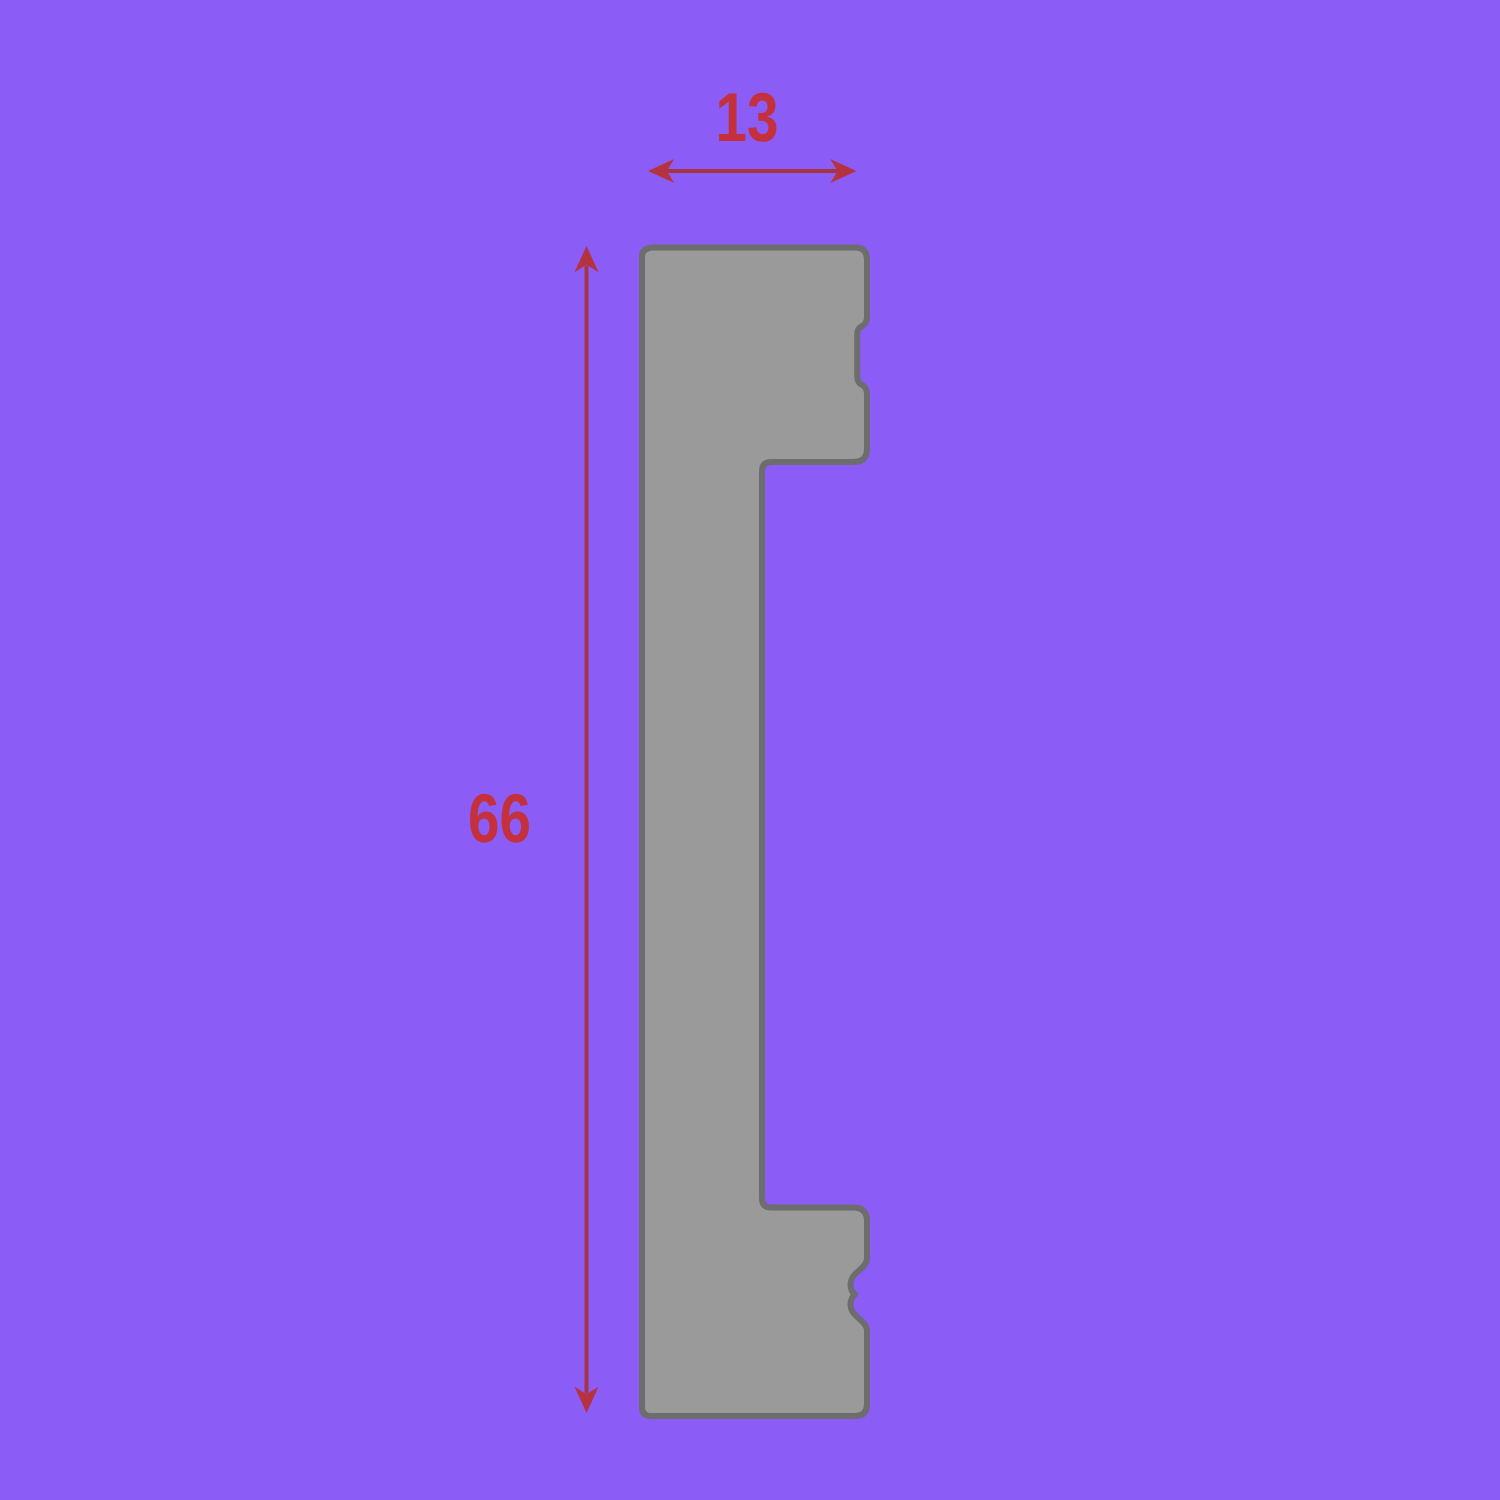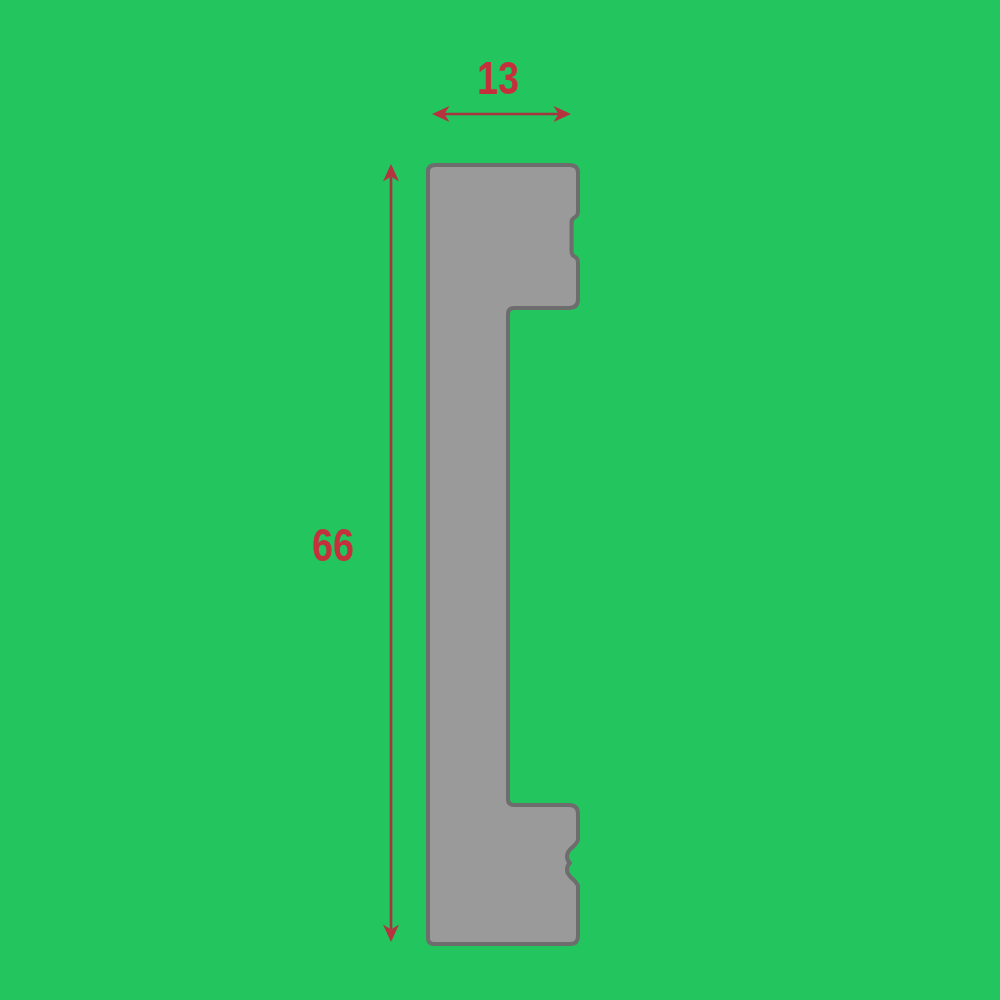--- a/index.html
+++ b/index.html
@@ -8,21 +8,21 @@
     width: 1000px;
     height: 1000px;
     background: #ffffff;
     font-family: "Liberation Sans", sans-serif;
     overflow: hidden;
   }
   .stage {
     position: relative;
     width: 1000px;
     height: 1000px;
-    background: #22c55e;
+    background: #8b5cf6;
   }
   svg { display: block; }
   .dim-text {
     font-family: "Liberation Sans", "DejaVu Sans", sans-serif;
     font-weight: bold;
   }
 </style>
 </head>
 <body>
 

